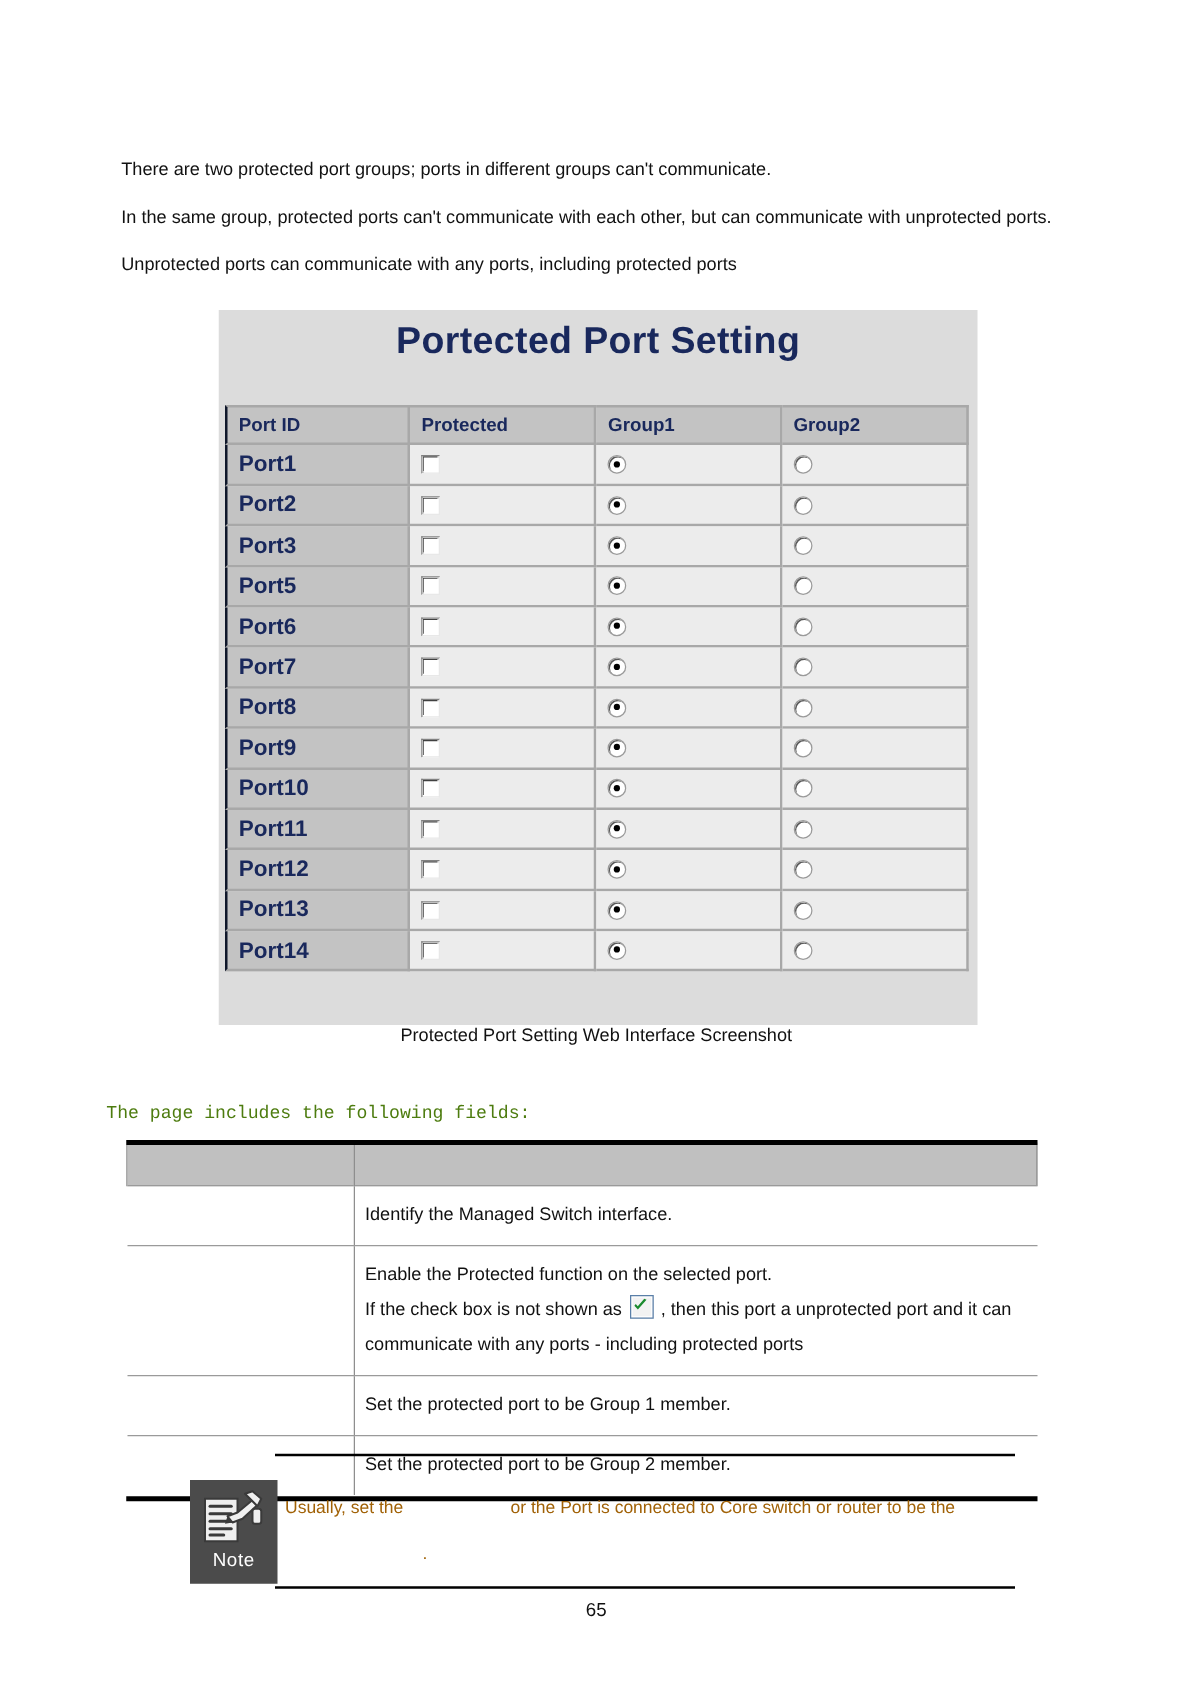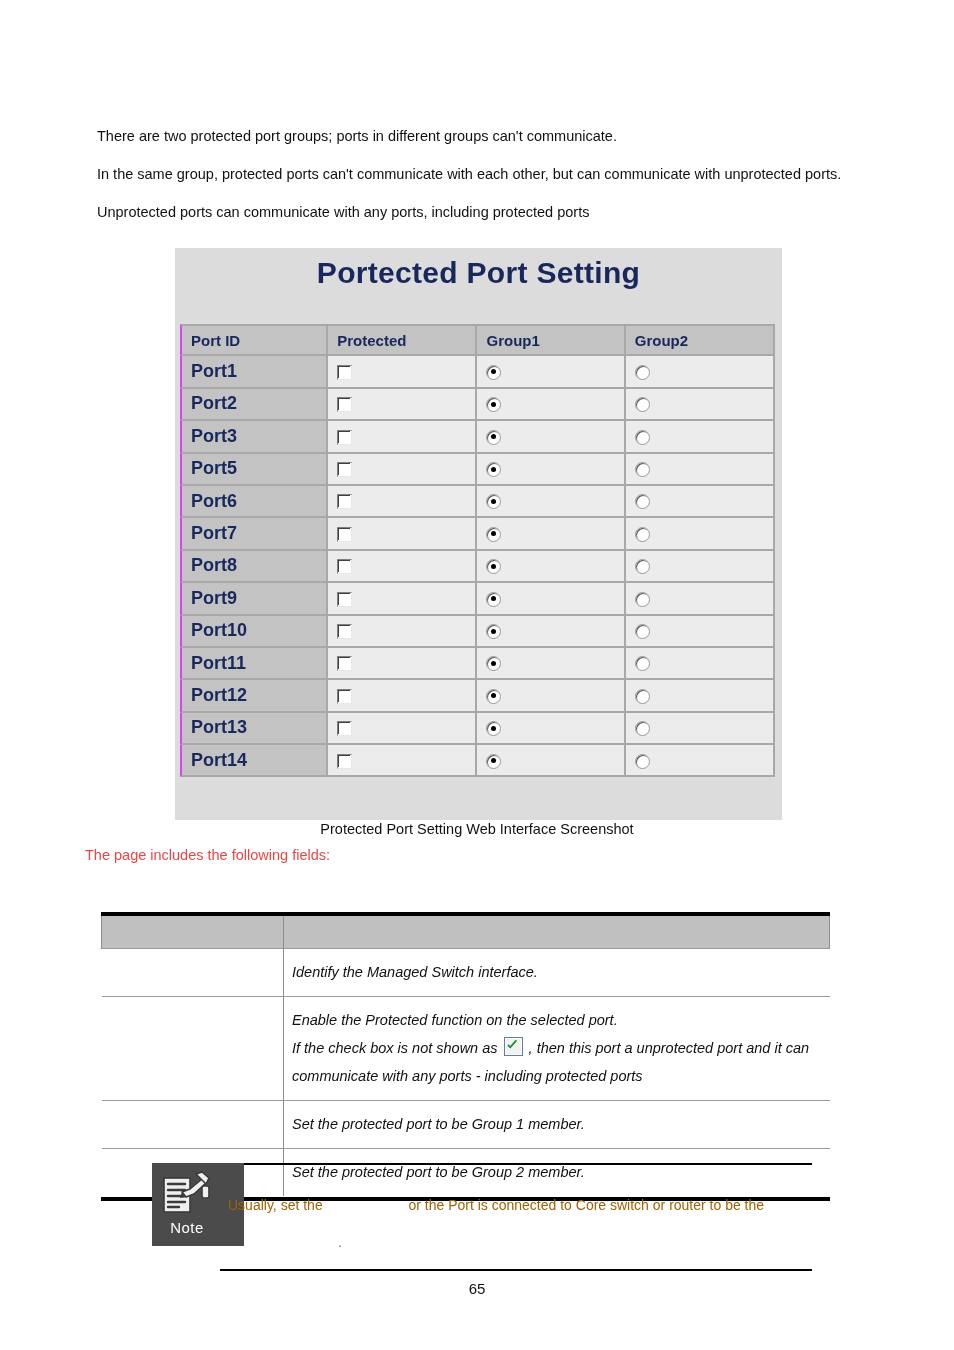--- a/index.html
+++ b/index.html
@@ -69,21 +69,21 @@
     height: 32.4px;
     padding: 0 0 0 9px;
     border-right: 2px solid #a8a8a8;
     border-bottom: 2px solid #a8a8a8;
     text-align: left;
     vertical-align: middle;
     font-size: 14.5px;
   }
   .port-table tr td:first-child,
   .port-table tr th:first-child {
-    border-left: 2px solid #d946ef;
+    border-left: 2px solid #0f172a;
   }
   .port-table tr:first-child th {
     border-top: 2px solid #a8a8a8;
   }
   .port-table th {
     background: #c3c3c3;
     color: #19285c;
     font-weight: bold;
     font-size: 15px;
   }
@@ -141,34 +141,34 @@
     width: 954px;
     text-align: center;
     font-size: 14.5px;
     color: #111;
   }
 
   
   .lead {
     position: absolute;
     left: 85px;
-    top: 847px;
-    font-size: 14.5px;
-    color: #ef4444;
+    top: 883px;
+    font-size: 14.5px;
+    color: #4d7c0f;
+    font-family: Liberation Mono, monospace;
   }
 
   
   .fields {
     position: absolute;
     left: 101px;
     top: 912px;
     width: 729px;
     border-collapse: collapse;
     table-layout: fixed;
-    font-style: italic;
   }
   .fields .hdr th {
     background: #c0c0c0;
     height: 32px;
     border-left: 1px solid #8e8e8e;
     border-right: 1px solid #8e8e8e;
     padding: 0 8px;
     font-size: 14.5px;
     font-weight: normal;
     text-align: left;
@@ -218,22 +218,22 @@
   .note-wrap {
     position: absolute;
     left: 152px;
     top: 1163px;
     width: 680px;
     height: 108px;
   }
   .note-icon {
     position: absolute;
     left: 0;
-    top: 0;
-    width: 92px;
+    top: 21px;
+    width: 70px;
     height: 83px;
     background: #4b4b4b;
   }
   .note-icon .glyph {
     position: absolute;
     left: 10px;
     top: 7px;
   }
   .note-icon .nlabel {
     position: absolute;

